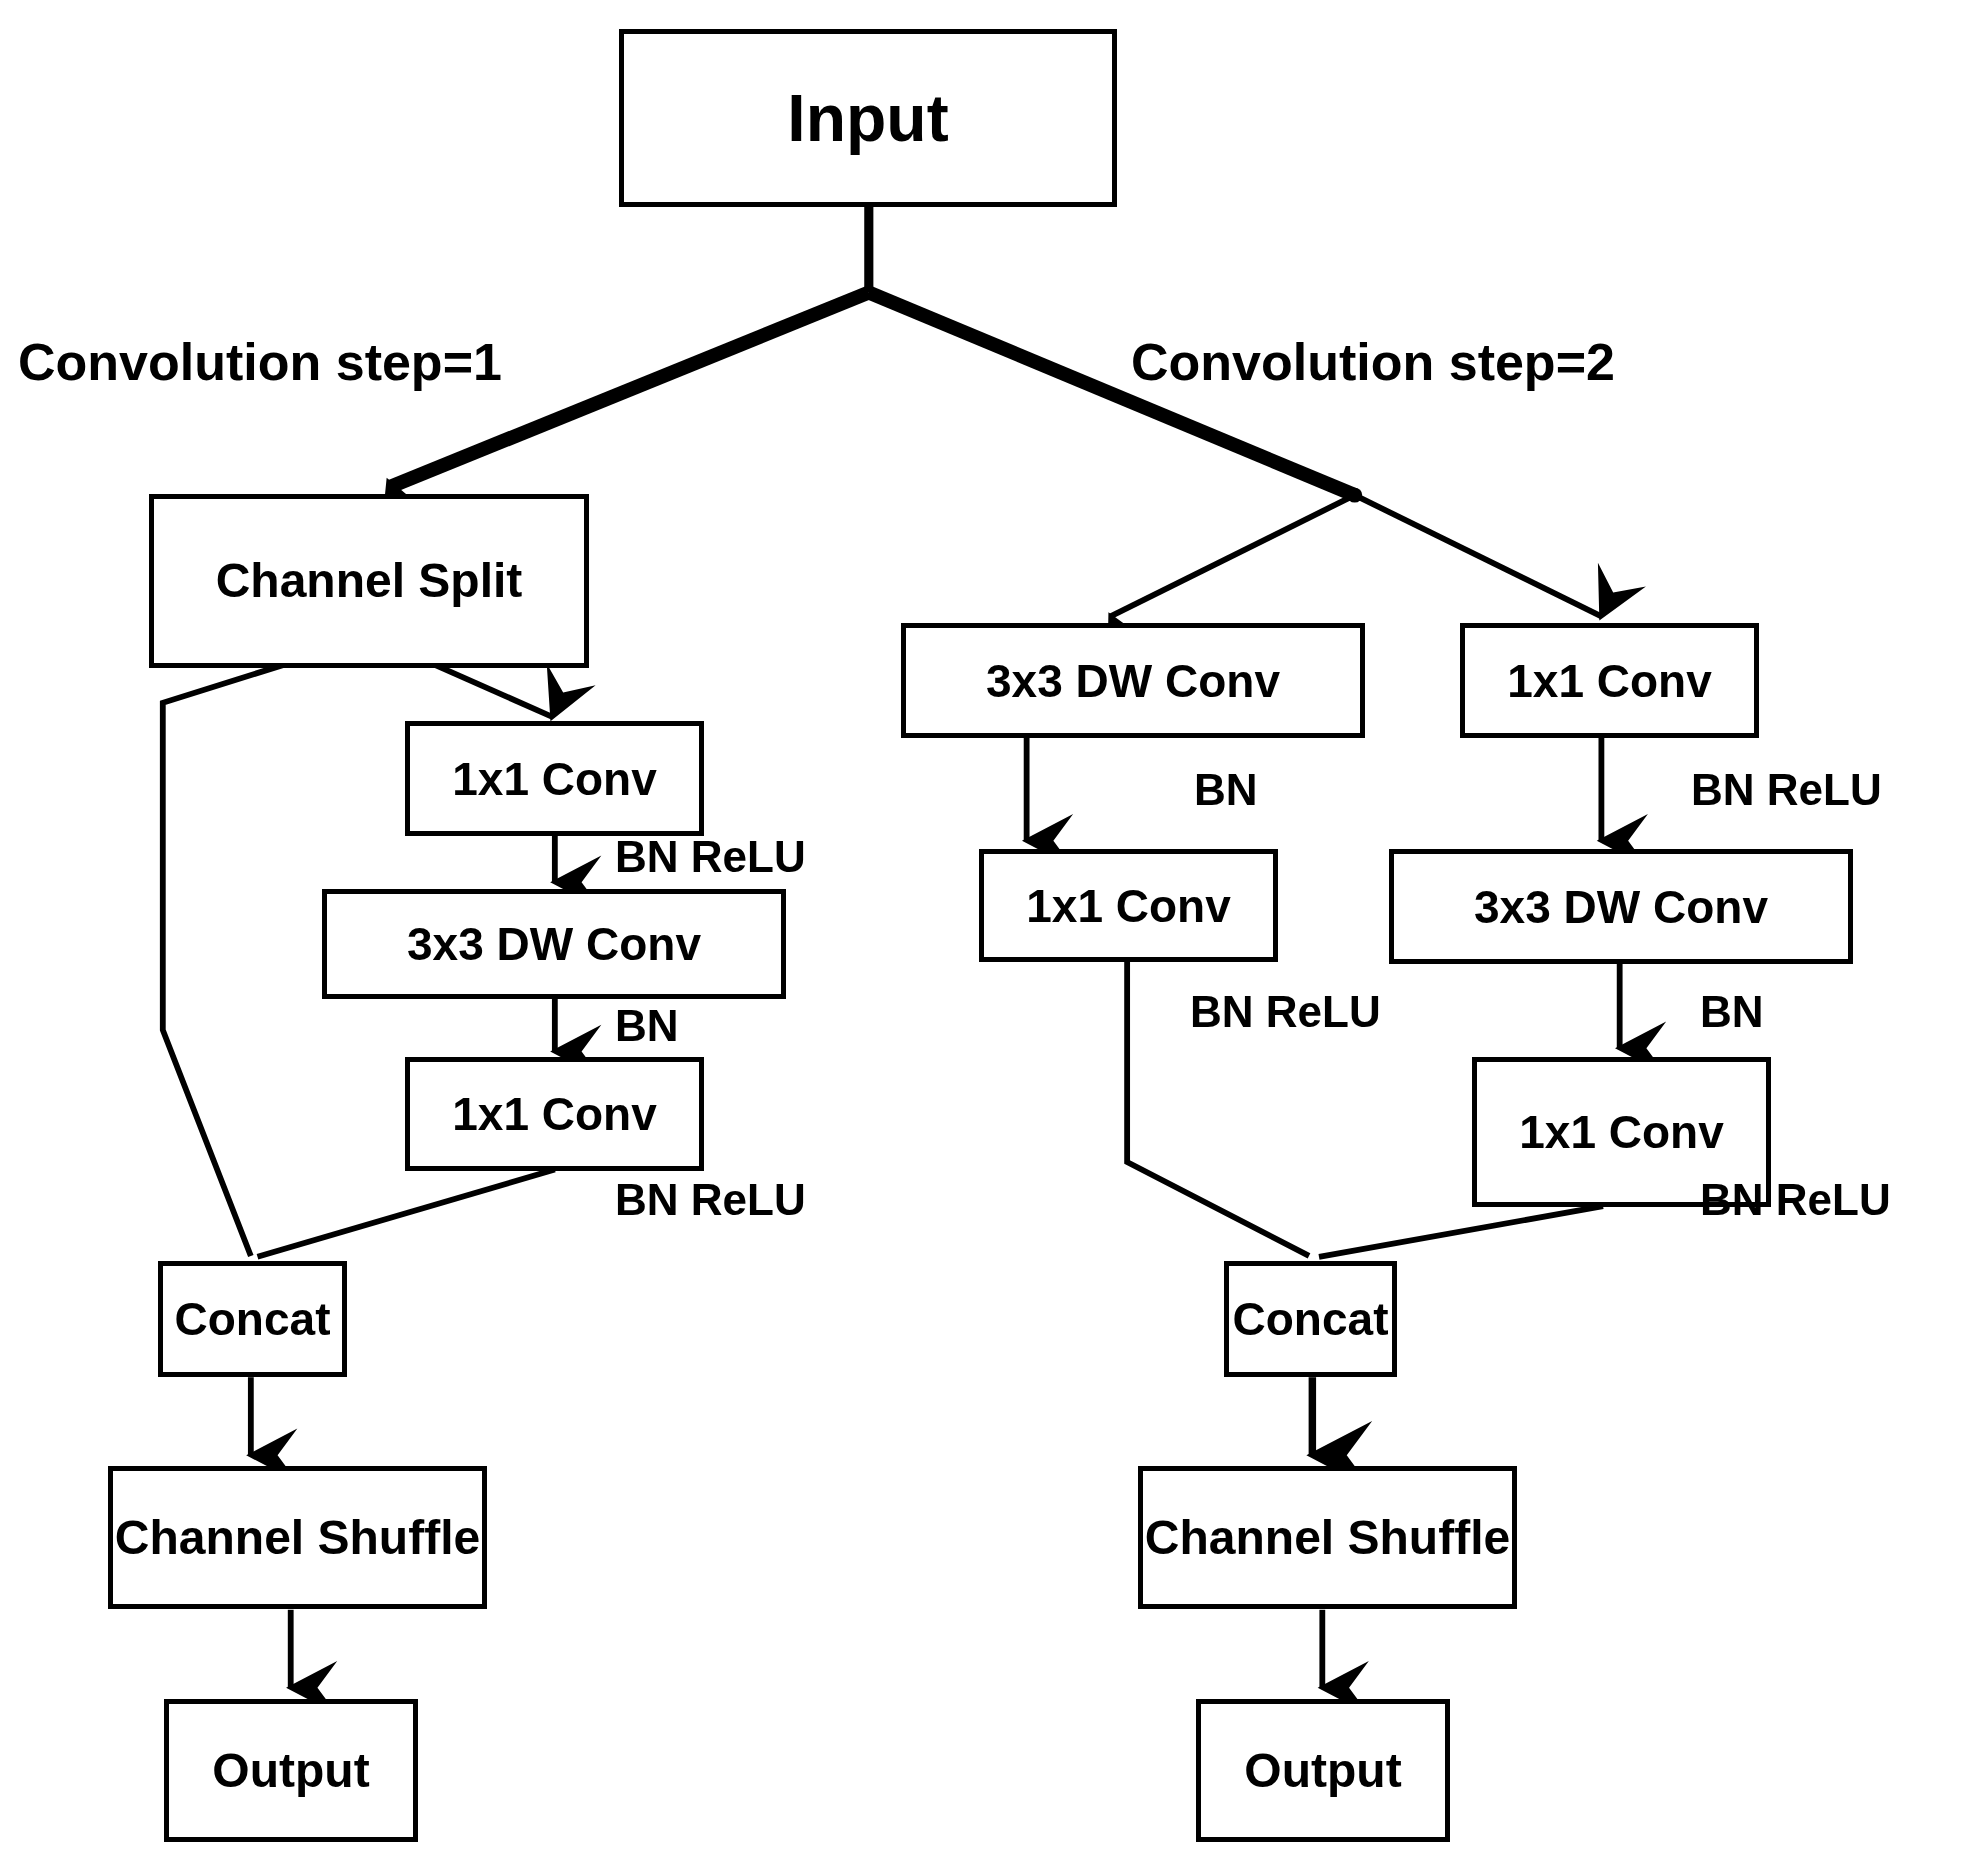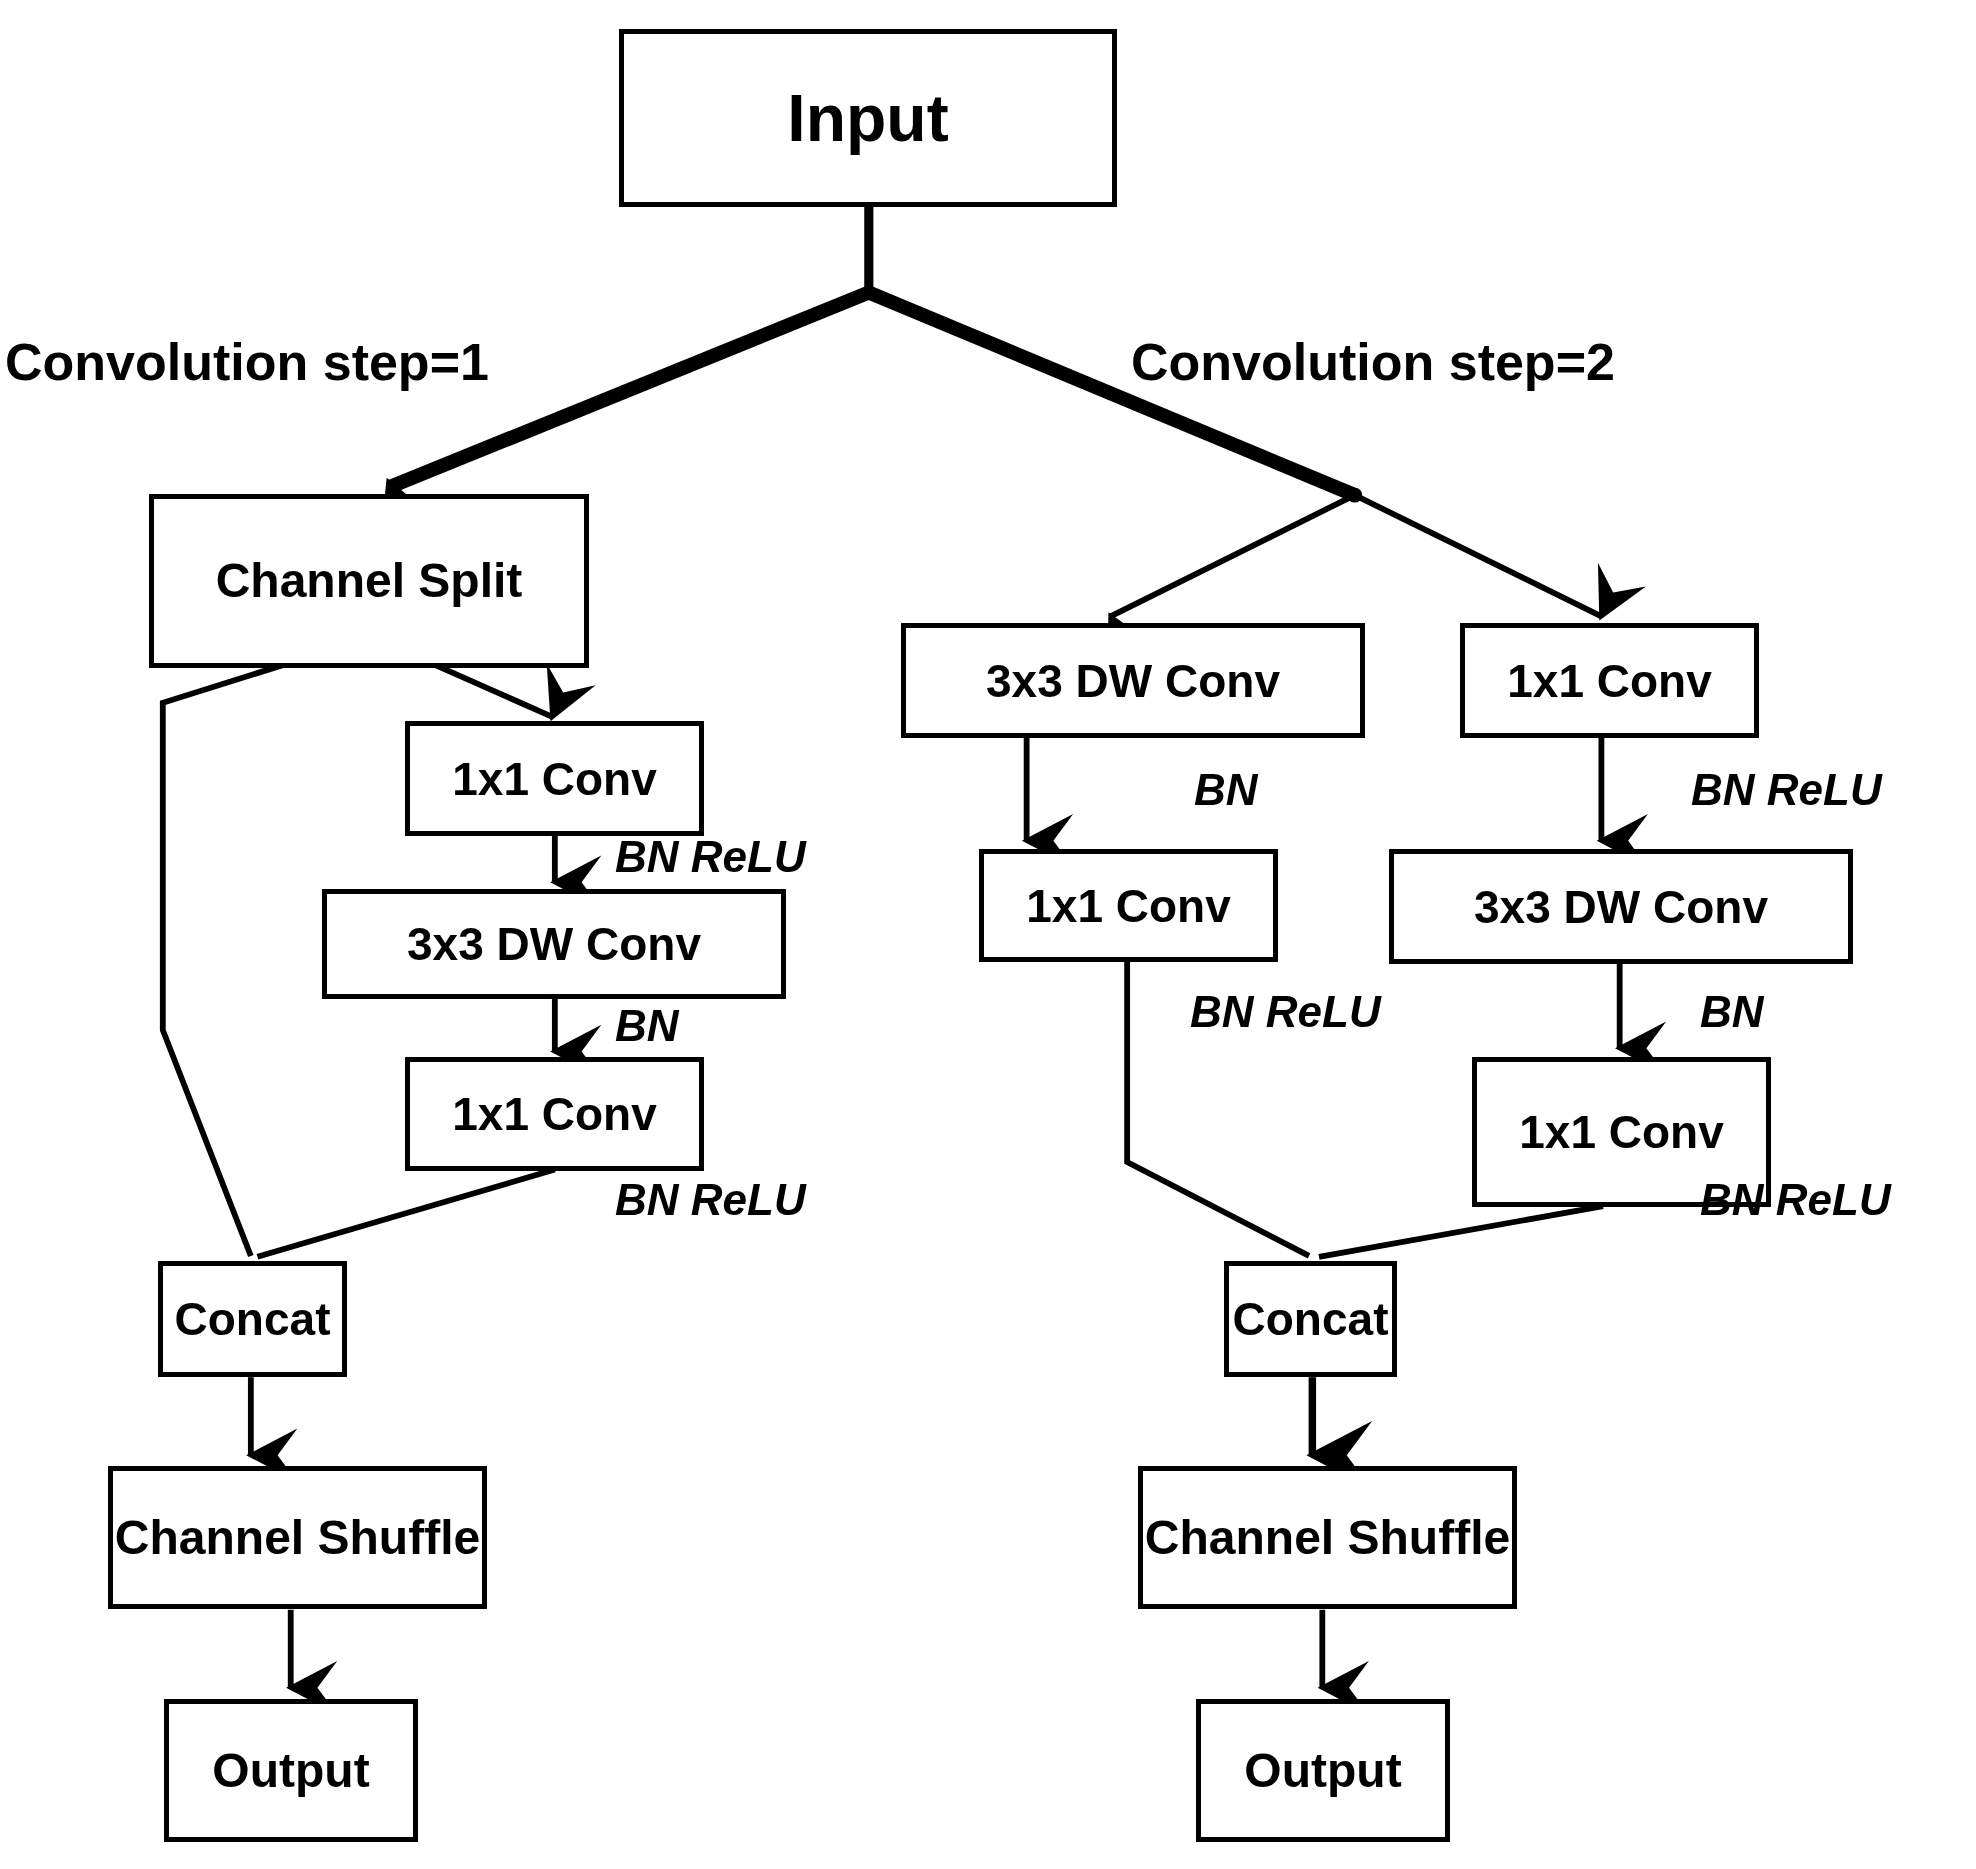--- a/index.html
+++ b/index.html
@@ -41,21 +41,20 @@
     display: block;
   }
   .edge-label {
     position: absolute;
     color: #000000;
     font-weight: bold;
     font-family: "Liberation Sans", sans-serif;
     white-space: nowrap;
     z-index: 6;
     line-height: 1;
-    font-style: italic;
   }
   .branch-title {
     position: absolute;
     color: #000000;
     font-weight: bold;
     font-family: "Liberation Sans", sans-serif;
     white-space: nowrap;
     font-size: 52px;
     z-index: 6;
     line-height: 1;
@@ -151,21 +150,21 @@
 
     <g>
       <path d="M1592,1938 L1592,2032" stroke="#000000" stroke-width="7" fill="none" marker-end="url(#ahThin)"></path>
     </g>
   </svg>
 
   <div class="node" style="left:619px; top:29px; width:498px; height:178px; font-size:66px;">
     <span class="node-label">Input</span>
   </div>
 
-  <div class="branch-title" style="left:5px; top:336px;">Convolution step=1</div>
+  <div class="branch-title" style="left:18px; top:336px;">Convolution step=1</div>
 
   <div class="branch-title" style="left:1131px; top:336px;">Convolution step=2</div>
 
   <div class="node" style="left:149px; top:494px; width:440px; height:174px; font-size:48px;">
     <span class="node-label">Channel Split</span>
   </div>
 
   <div class="node" style="left:405px; top:721px; width:299px; height:115px; font-size:46px;">
     <span class="node-label">1x1 Conv</span>
   </div>

